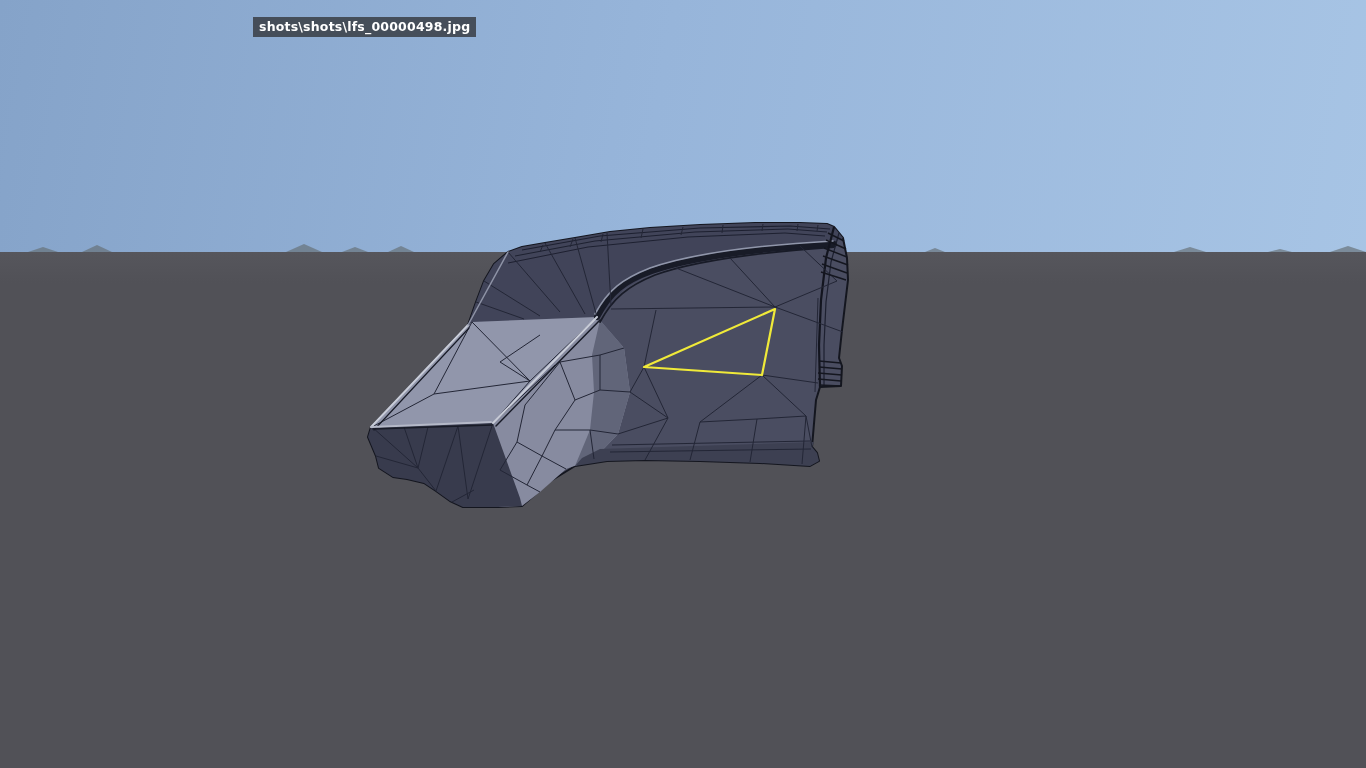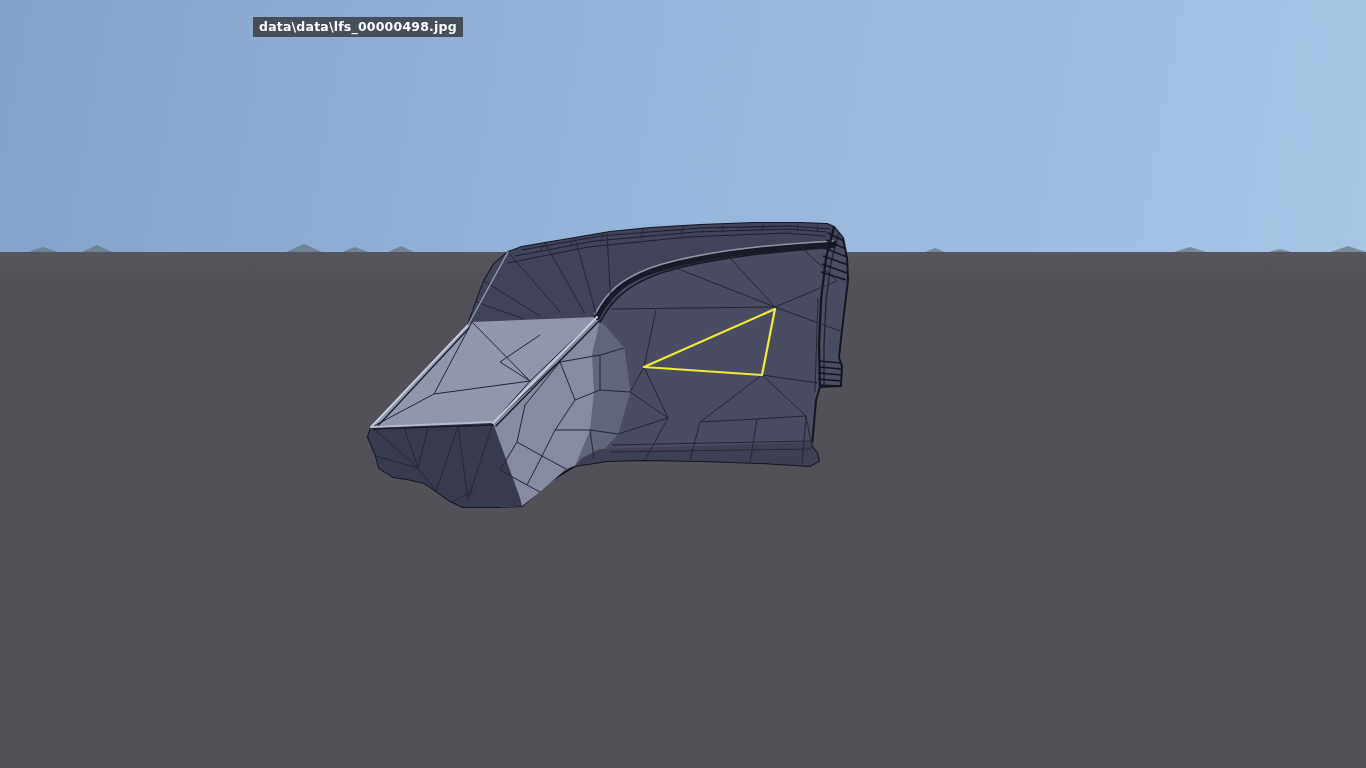--- a/index.html
+++ b/index.html
@@ -136,14 +136,14 @@
       <line x1="823" y1="256" x2="848" y2="265" stroke="#14161f" stroke-width="1.4"></line>
       <line x1="822" y1="264" x2="847" y2="273" stroke="#14161f" stroke-width="1.4"></line>
       <line x1="821" y1="272" x2="846" y2="280" stroke="#14161f" stroke-width="1.4"></line>
       <line x1="819" y1="361" x2="841" y2="363" stroke="#14161f" stroke-width="1.4"></line>
       <line x1="819" y1="367" x2="842" y2="369" stroke="#14161f" stroke-width="1.4"></line>
       <line x1="818" y1="373" x2="842" y2="375" stroke="#14161f" stroke-width="1.4"></line>
       <line x1="818" y1="379" x2="841" y2="381" stroke="#14161f" stroke-width="1.4"></line>
       <line x1="819" y1="385" x2="841" y2="386" stroke="#14161f" stroke-width="1.4"></line>
       <polygon points="775,309 644,367 762,375" fill="none" stroke="#f0ea39" stroke-width="2.2" stroke-linejoin="round"></polygon>
     </svg>
-  <div class="path-label" style="background: rgba(56, 61, 68, 0.85); color: rgb(255, 255, 255);">data\data\lfs_00000498.jpg</div>
+  <div class="path-label" style="background: rgba(56, 61, 68, 0.85); color: rgb(255, 255, 255);">shots\shots\lfs_00000498.jpg</div>
 </div>
 
 </body></html>

